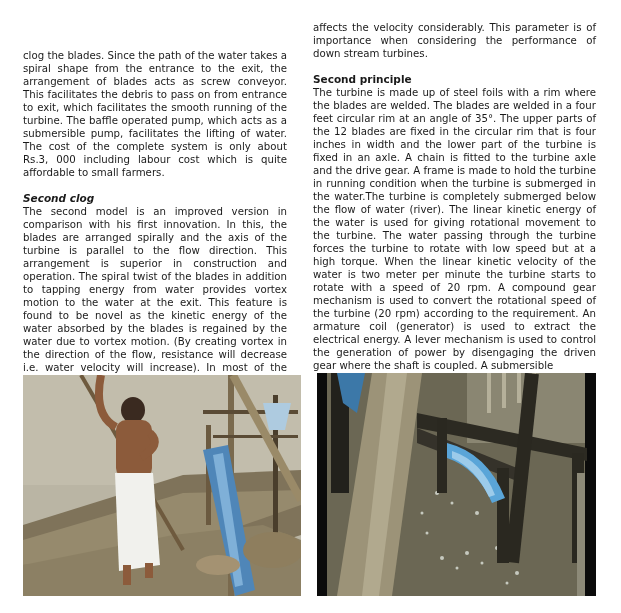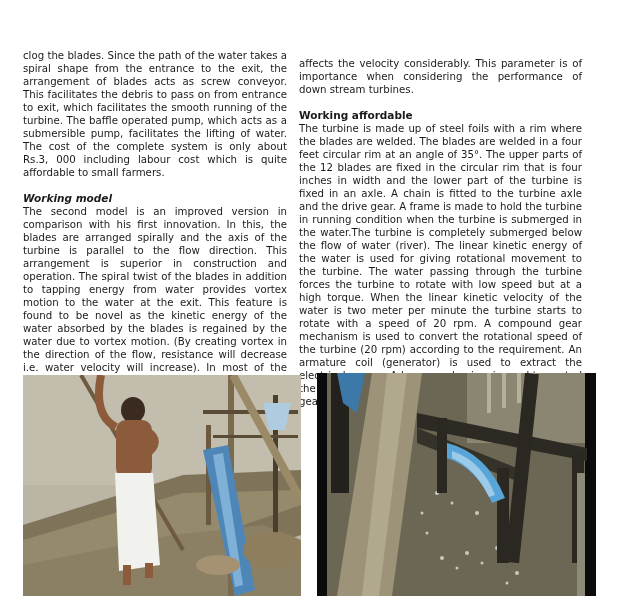--- a/index.html
+++ b/index.html
@@ -17,21 +17,21 @@
     }
     .col {
       position: absolute;
       top: 21px;
       font-size: 10.2px;
       line-height: 13px;
       text-align: justify;
       hyphens: none;
     }
     .col-left { left: 23px; width: 264px; margin-top: 28px; }
-    .col-right { left: 299px; width: 283px; margin-top: 36px; }
+    .col-right { left: 313px; width: 283px; }
     .col p {
       margin: 0;
     }
     .col .gap {
       height: 13px;
     }
     .heading-italic {
       font-weight: bold;
       font-style: italic;
       margin: 0;
@@ -61,28 +61,28 @@
       background: #0b0b0b;
     }
     .photo svg { display: block; }
   </style>
 </head>
 <body>
 
 <div class="col col-left">
   <p>clog the blades. Since the path of the water takes a spiral shape from the entrance to the exit, the arrangement of blades acts as screw conveyor. This facilitates the debris to pass on from entrance to exit, which facilitates the smooth running of the turbine. The baffle operated pump, which acts as a submersible pump, facilitates the lifting of water. The cost of the complete system is only about Rs.3, 000 including labour cost which is quite affordable to small farmers.</p>
   <div class="gap"></div>
-  <p class="heading-italic">Working model</p>
+  <p class="heading-italic">Second clog</p>
   <p>The second model is an improved version in comparison with his first innovation. In this, the blades are arranged spirally and the axis of the turbine is parallel to the flow direction. This arrangement is superior in construction and operation. The spiral twist of the blades in addition to tapping energy from water provides vortex motion to the water at the exit. This feature is found to be novel as the kinetic energy of the water absorbed by the blades is regained by the water due to vortex motion. (By creating vortex in the direction of the flow, resistance will decrease i.e. water velocity will increase). In most of the existing turbines turbulence created by the wheel rotation</p>
 </div>
 
 <div class="col col-right">
   <p>affects the velocity considerably. This parameter is of importance when considering the performance of down stream turbines.</p>
   <div class="gap"></div>
-  <p class="heading-bold">Working affordable</p>
+  <p class="heading-bold">Second principle</p>
   <p>The turbine is made up of steel foils with a rim where the blades are welded. The blades are welded in a four feet circular rim at an angle of 35°. The upper parts of the 12 blades are fixed in the circular rim that is four inches in width and the lower part of the turbine is fixed in an axle. A chain is fitted to the turbine axle and the drive gear. A frame is made to hold the turbine in running condition when the turbine is submerged in the water.The turbine is completely submerged below the flow of water (river). The linear kinetic energy of the water is used for giving rotational movement to the turbine. The water passing through the turbine forces the turbine to rotate with low speed but at a high torque. When the linear kinetic velocity of the water is two meter per minute the turbine starts to rotate with a speed of 20 rpm. A compound gear mechanism is used  to convert the rotational speed of the turbine (20 rpm) according to the requirement. An armature coil (generator) is used to extract the electrical energy. A lever mechanism is used to control the generation of  power by disengaging the driven gear where the shaft is coupled. A submersible</p>
 </div>
 
 <div class="photo photo-left">
   <svg width="278" height="221" viewBox="0 0 278 221">
 
     <rect x="0" y="0" width="278" height="221" fill="#bab5a4"></rect>
     <rect x="0" y="0" width="278" height="110" fill="#c2bdac"></rect>
 
     <polygon points="0,150 160,100 278,95 278,160 150,200 0,215" fill="#7f735a"></polygon>

